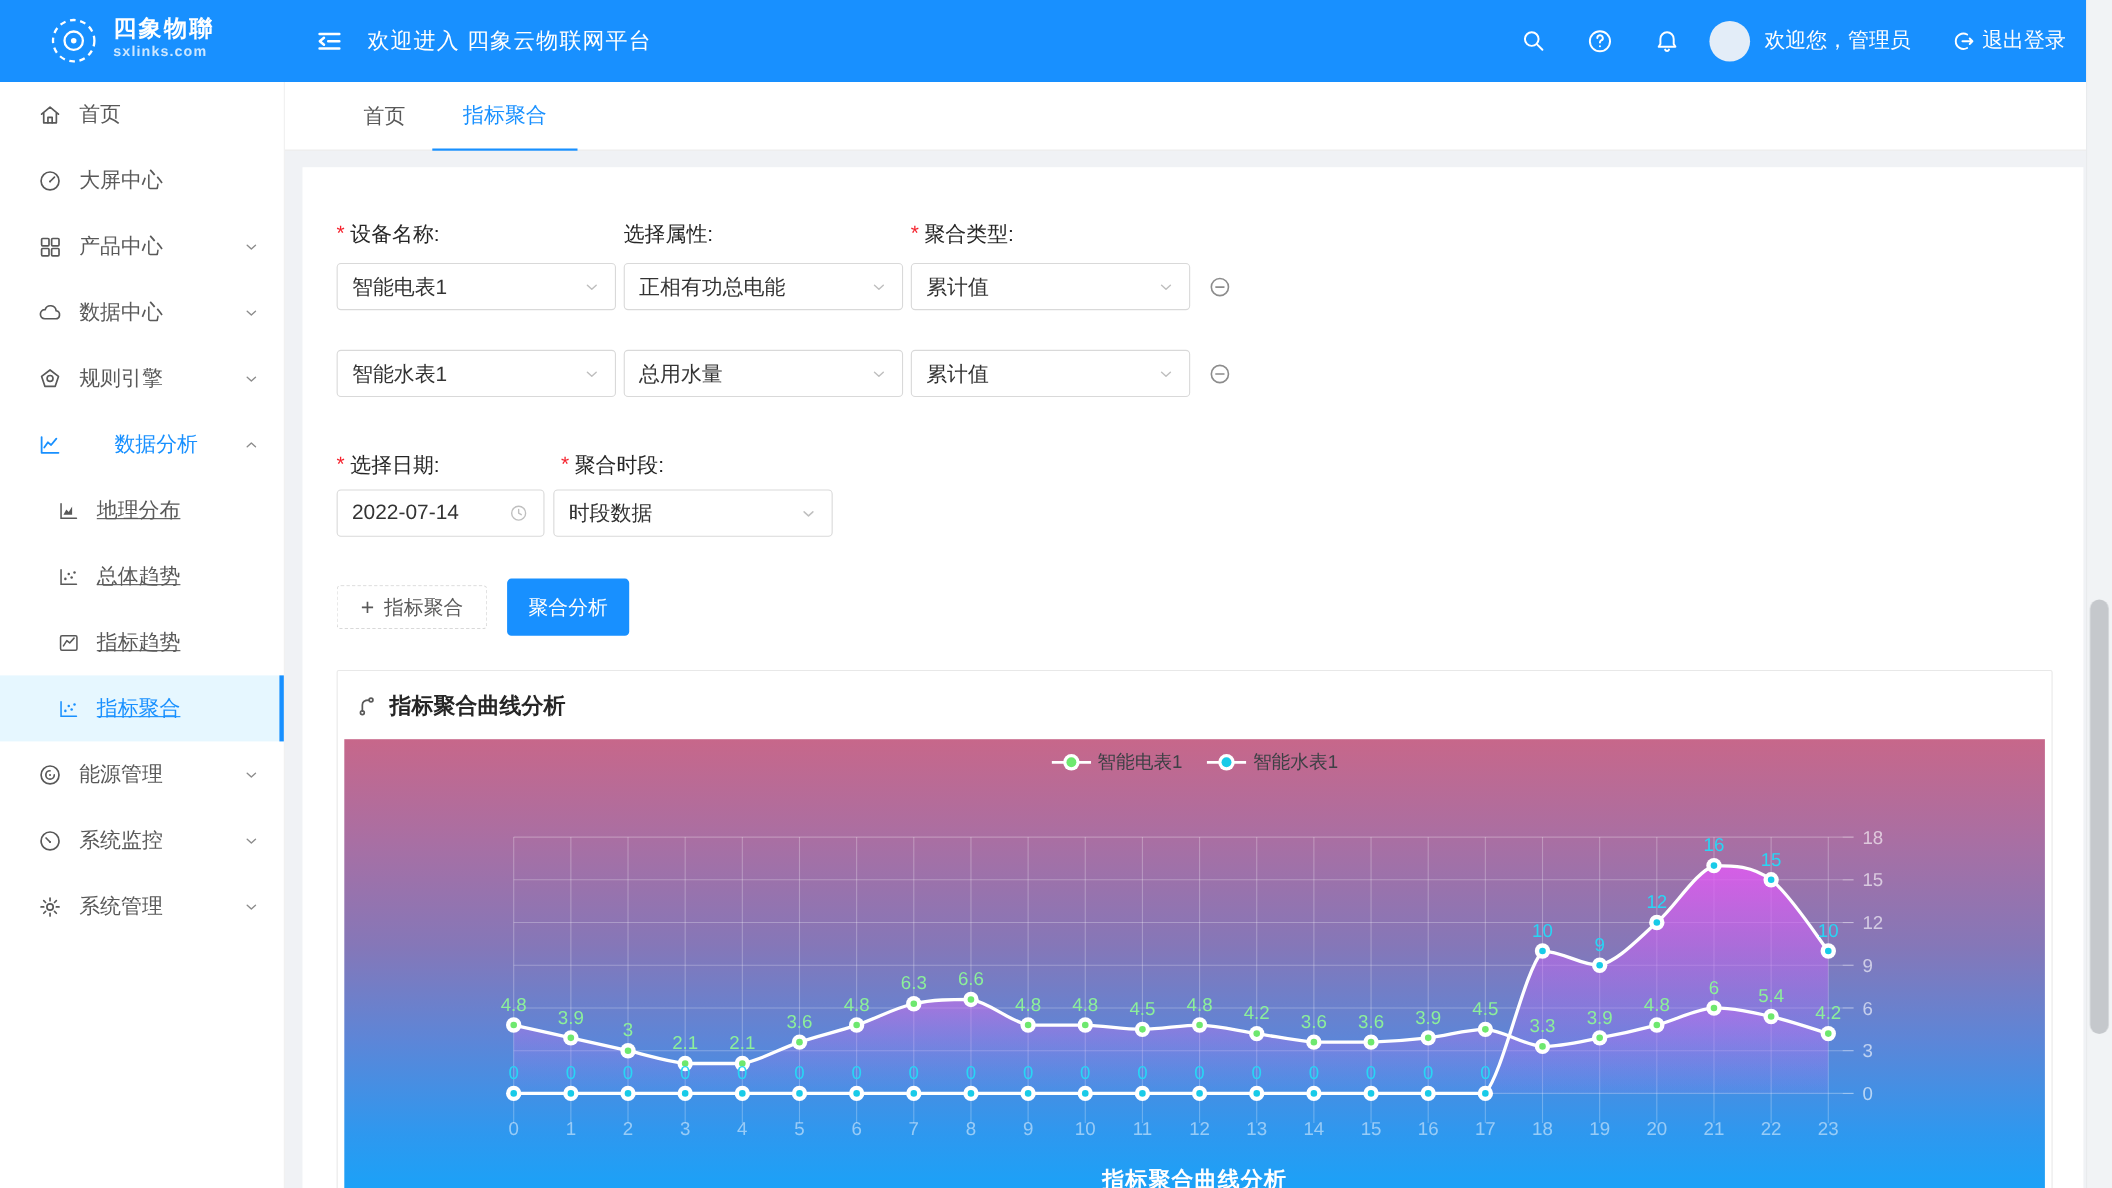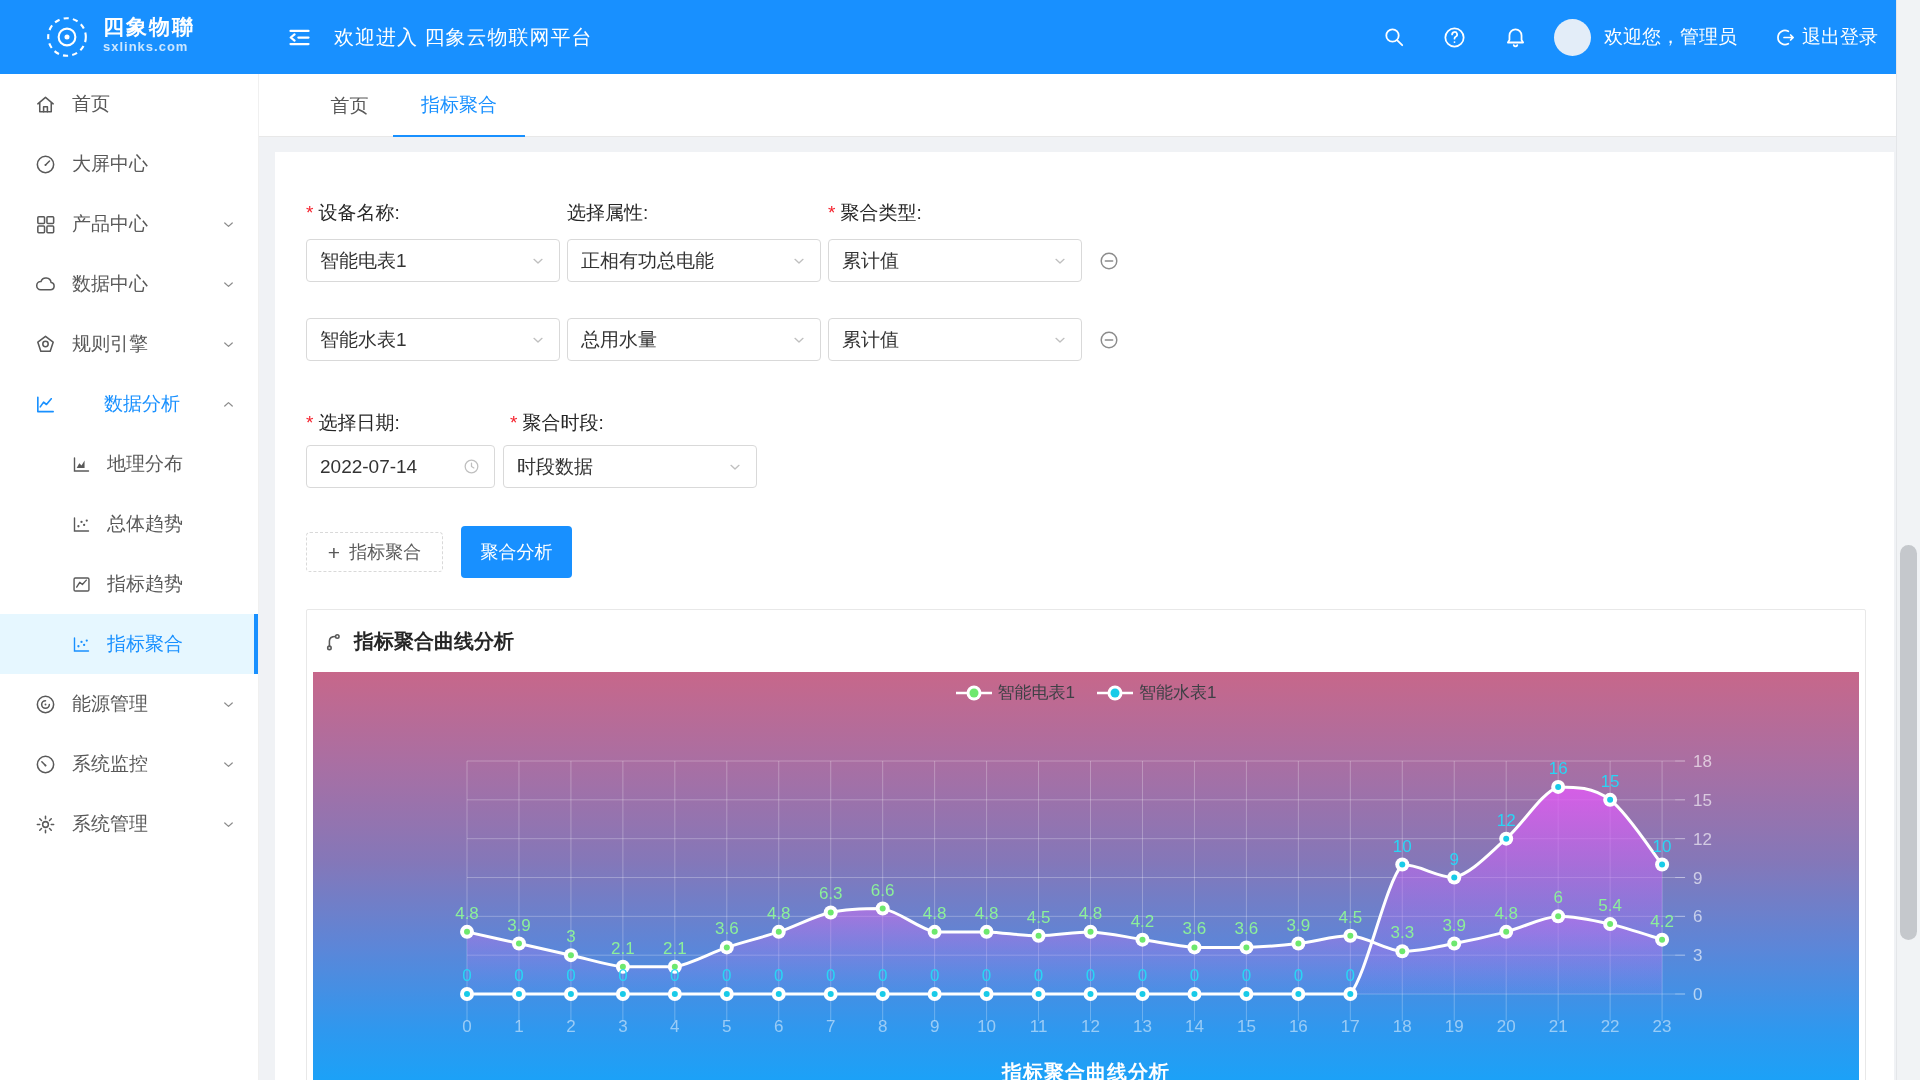--- a/index.html
+++ b/index.html
@@ -24,21 +24,21 @@
     font-size:19px;white-space:nowrap;}
 
   
   .sidebar{position:fixed;top:74px;left:0;bottom:0;width:259px;background:#fff;z-index:10;
     border-right:1px solid #f0f0f0;}
   .menu-item{height:60px;display:flex;align-items:center;padding:0 22px 0 34px;
     font-size:19px;color:#595959;cursor:pointer;position:relative;}
   .menu-item .mi-icon{width:23px;height:23px;margin-right:15px;color:#595959;flex:none;}
   .menu-item .chev{margin-left:auto;color:#8c8c8c;}
   .menu-item.parent-active,.menu-item.parent-active .mi-icon{color:#1890ff;gap:32px;}
-  .sub{padding-left:71px;}
+  .sub{padding-left:52px;text-decoration:underline;}
   .sub .mi-icon{width:21px;height:21px;}
   .sub.active{background:#e6f7ff;color:#1890ff;}
   .sub.active .mi-icon{color:#1890ff;}
   .sub.active::after{content:"";position:absolute;right:0;top:0;bottom:0;width:4px;background:#1890ff;}
 
   
   .content{margin-left:259px;padding-top:74px;height:1080px;background:#f0f2f5;}
   .tabbar{height:63px;background:#fff;border-bottom:1px solid #e8e8e8;display:flex;
     padding-left:47px;}
   .tab{height:63px;display:flex;align-items:center;justify-content:center;font-size:19px;

